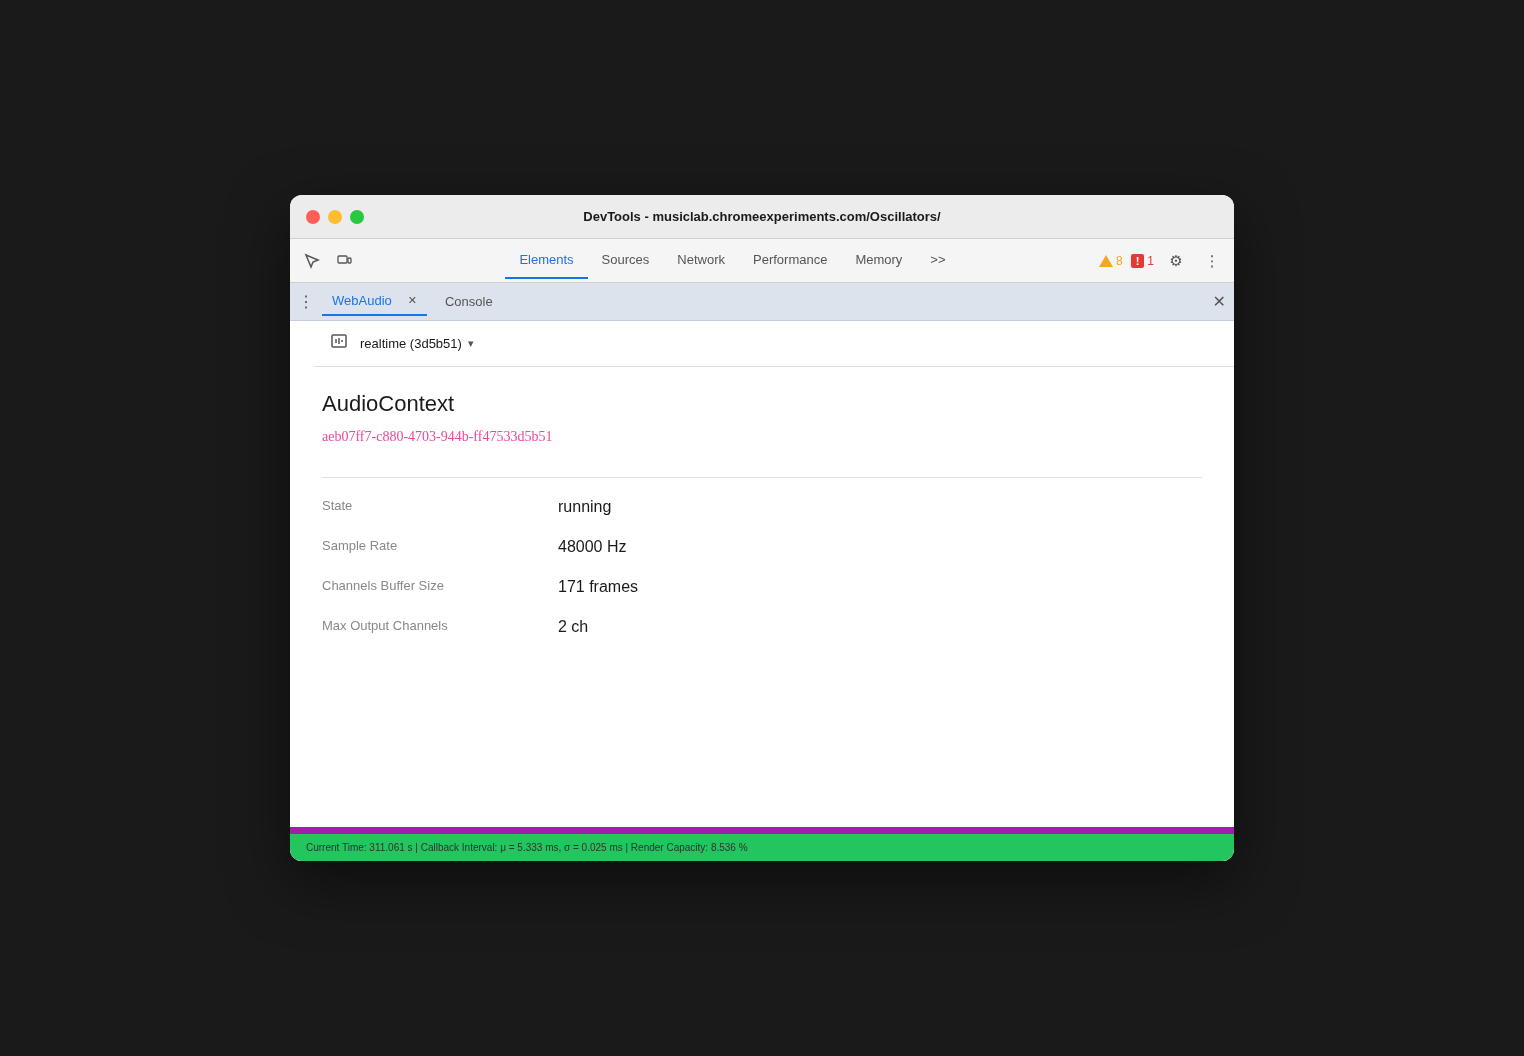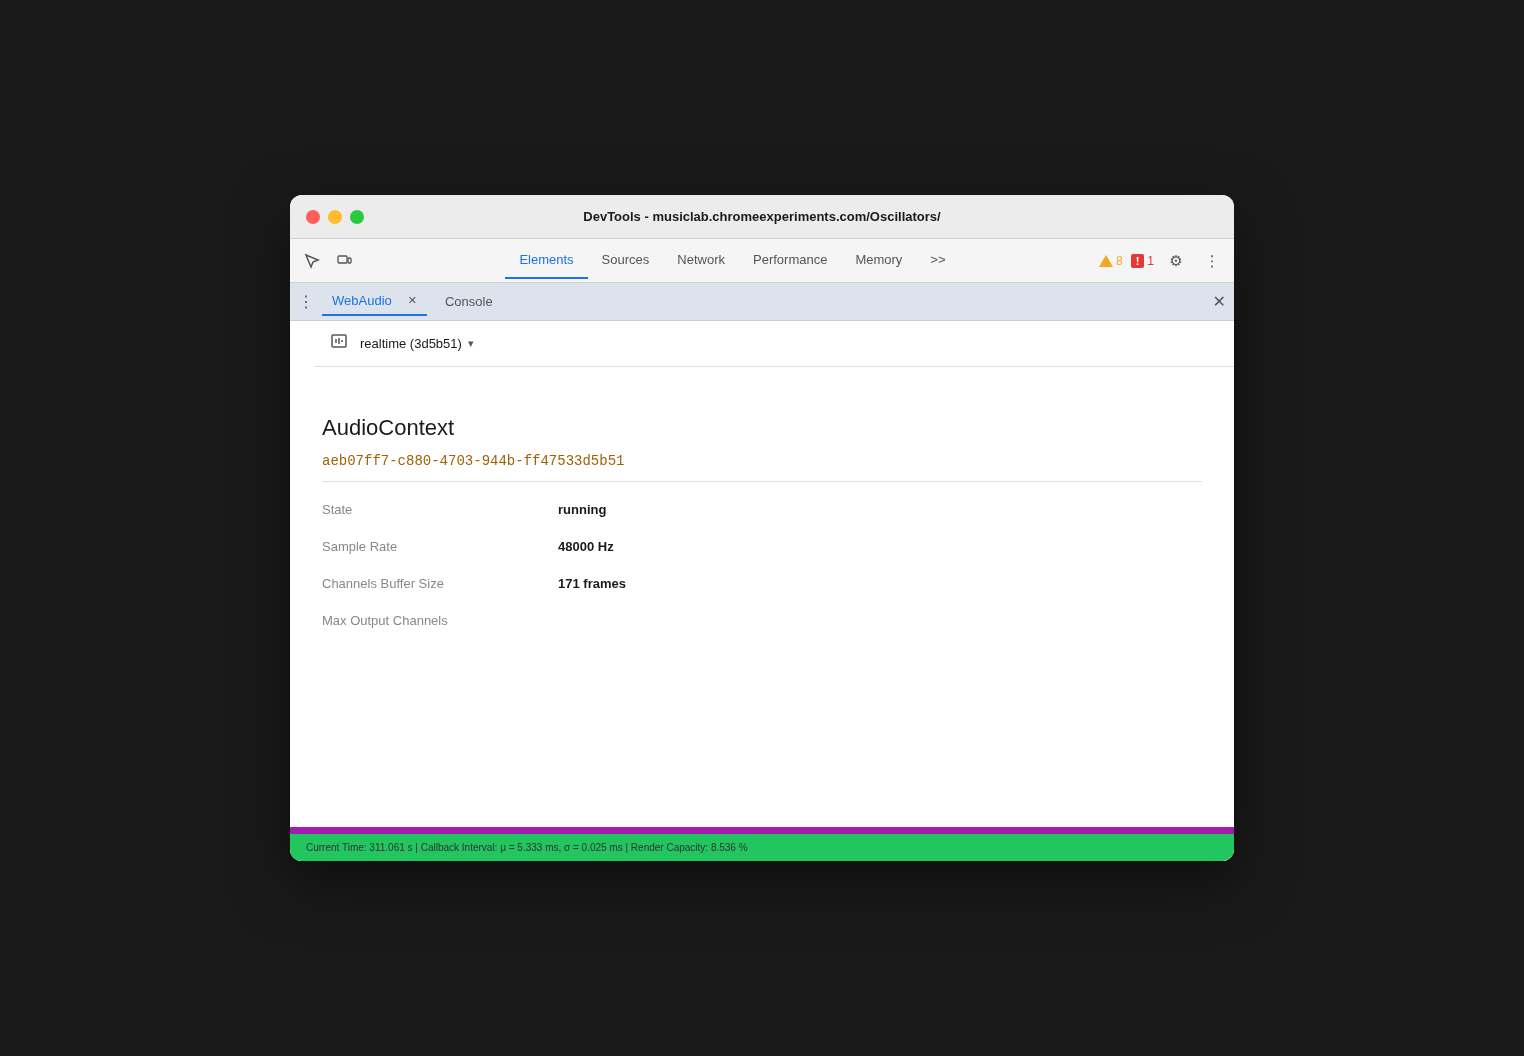--- a/index.html
+++ b/index.html
@@ -183,46 +183,44 @@
     }
     .main-content {
       padding: 24px 32px;
       min-height: 460px;
     }
     .audio-context-title {
       font-size: 22px;
       font-weight: 500;
       color: #1a1a1a;
       margin-bottom: 12px;
-      margin-top: 24px;
     }
     .audio-context-id {
       font-size: 14px;
-      color: #a16207;
-      margin-bottom: 12px;
-      font-family: Liberation Mono, monospace;
+      color: #ec4899;
+      margin-bottom: 32px;
+      font-family: Liberation Serif, serif;
     }
     .divider {
       border: none;
       border-top: 1px solid #e0e0e0;
       margin-bottom: 20px;
     }
     .properties-grid {
       display: grid;
       grid-template-columns: 220px 1fr;
       gap: 22px 16px;
     }
     .prop-label {
       font-size: 13px;
       color: #888;
     }
     .prop-value {
-      font-size: 13px;
+      font-size: 16px;
       color: #1a1a1a;
-      font-weight: bold;
     }
     .status-bar {
       background: #22c55e;
       border-top: 7px solid #a21caf;
       padding: 8px 16px;
       font-size: 10px;
       color: #333;
     }
     .warning-num {
       color: #f5a623;
@@ -339,20 +337,21 @@
         <span class="prop-label">State</span>
         <span class="prop-value">running</span>
 
         <span class="prop-label">Sample Rate</span>
         <span class="prop-value">48000 Hz</span>
 
         <span class="prop-label">Channels Buffer Size</span>
         <span class="prop-value">171 frames</span>
 
         <span class="prop-label">Max Output Channels</span>
+        <span class="prop-value">2 ch</span>
       </div>
     </div>
 
     <div class="status-bar">
       <span>Current Time: 311.061 s  |  Callback Interval: μ = 5.333 ms, σ = 0.025 ms  |  Render Capacity: 8.536 %</span>
     </div>
   </div>
 </div>
 
 </body></html>

